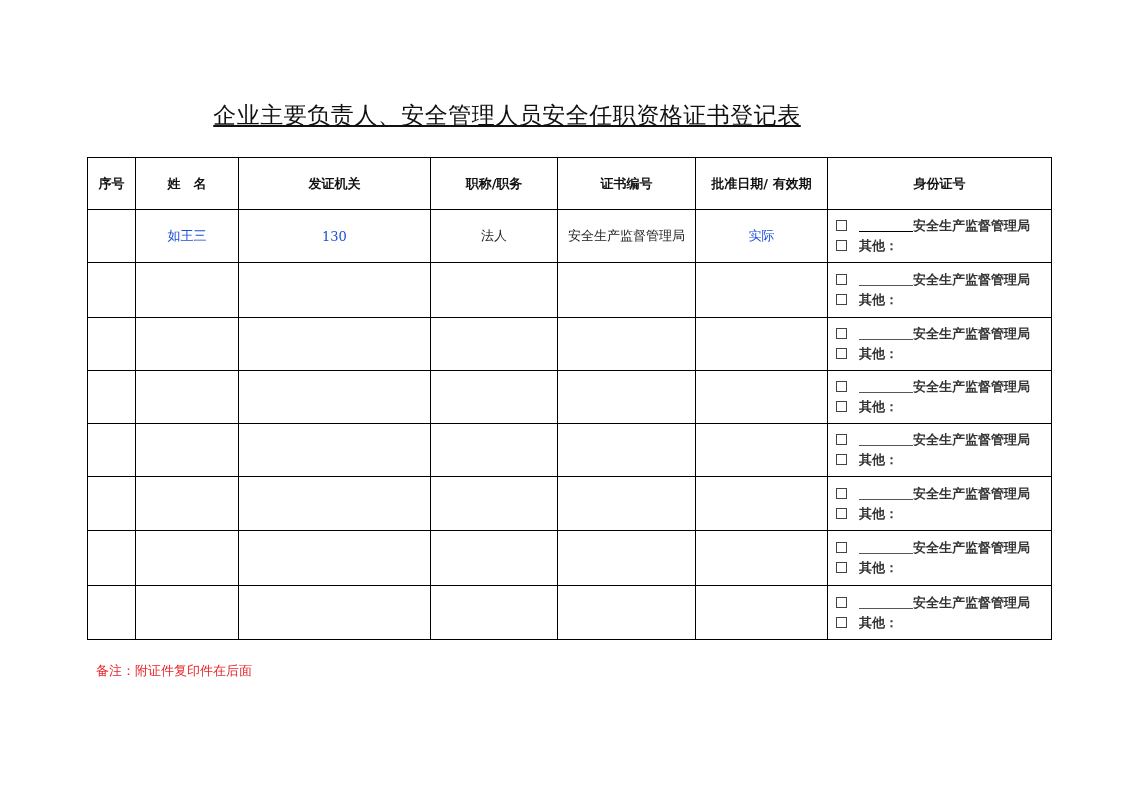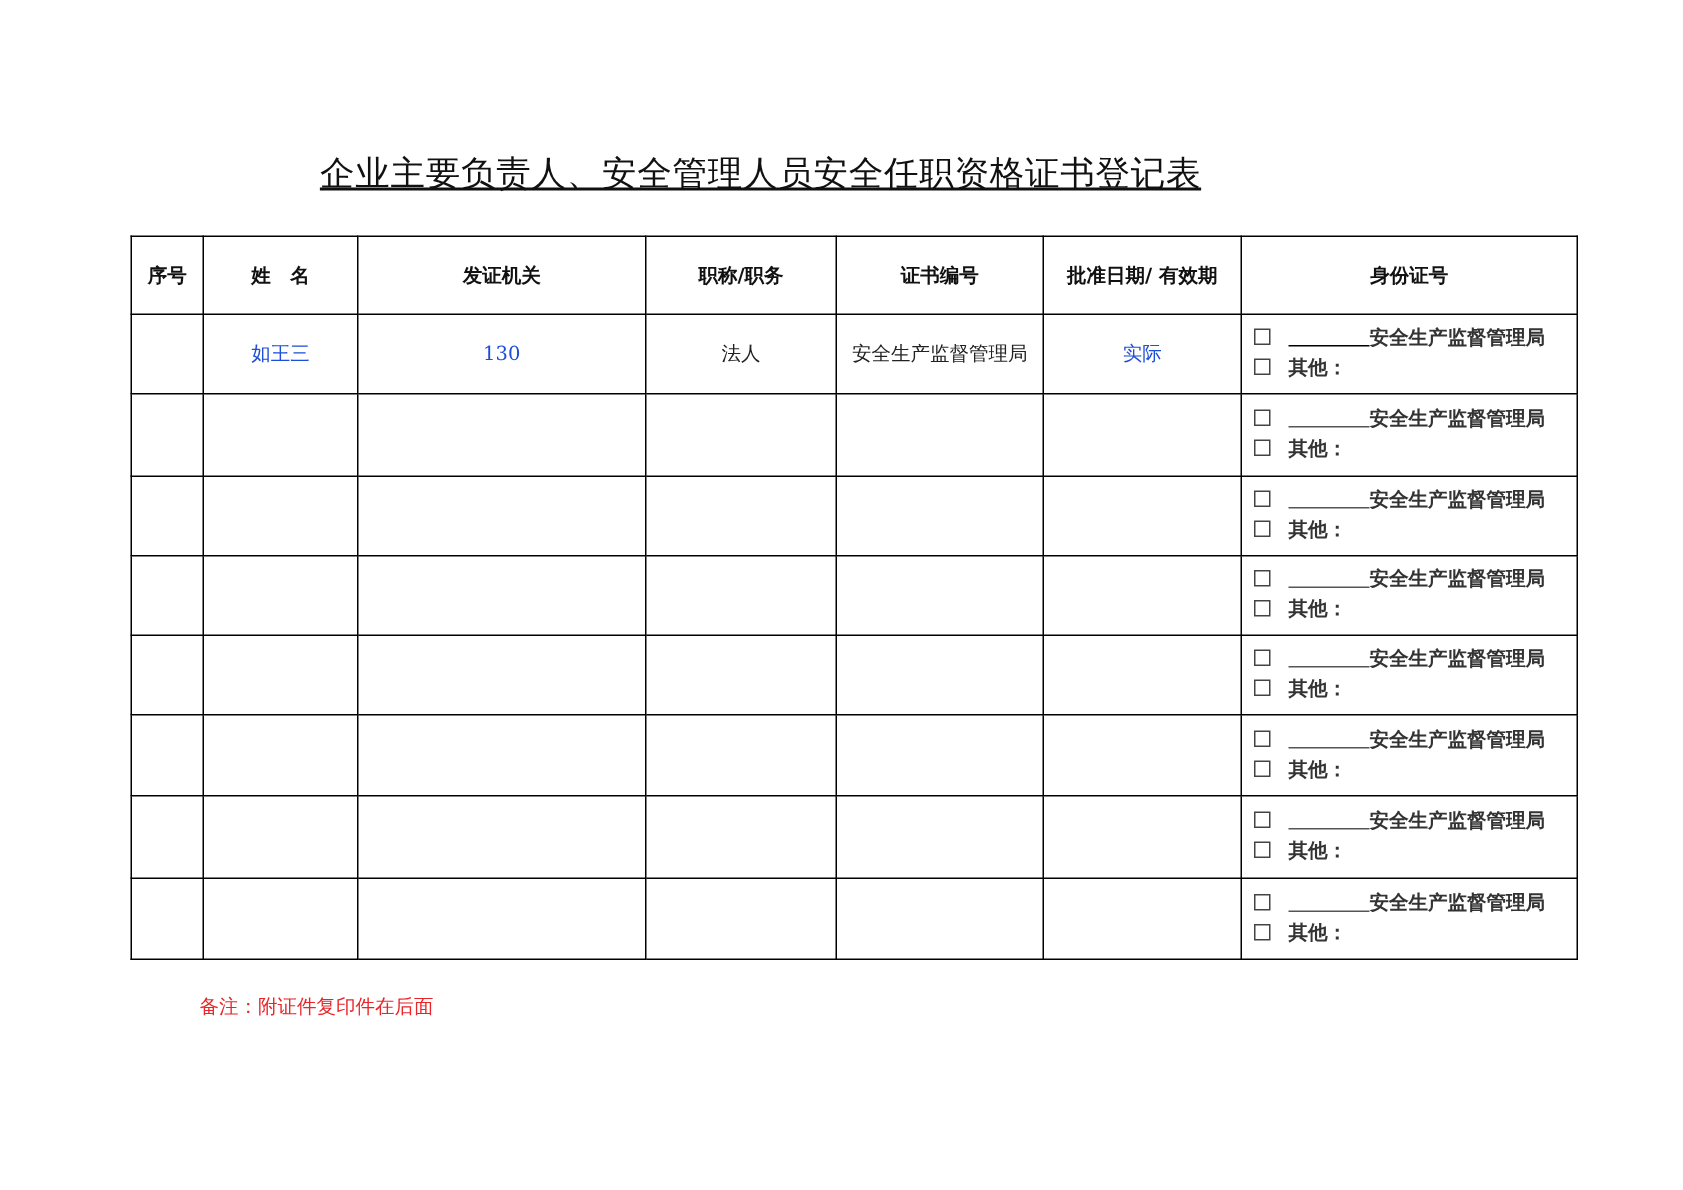--- a/index.html
+++ b/index.html
@@ -7,21 +7,21 @@
   .title { position:absolute; left:0; top:100px; width:1014px; text-align:center; font-family:"DejaVu Sans","Liberation Sans", sans-serif; font-size:23px; color:#111; letter-spacing:0.5px;text-decoration:underline; }
   table.reg { position:absolute; left:87px; top:157px; border-collapse:collapse; table-layout:fixed; }
   table.reg td, table.reg th { border:1px solid #000; padding:0; text-align:center; vertical-align:middle; font-size:13px; }
   table.reg th { font-family:"DejaVu Sans","Liberation Sans", sans-serif; font-weight:bold; font-size:13px; color:#111; height:51px; }
   .red { color:#1d4ed8; }
   .issuer { text-align:left !important; padding-left:8px !important; font-size:13px; line-height:20px; color:#333; }
   .issuer .line { display:block; white-space:nowrap;font-weight:bold; }
   .box { display:inline-block; width:9px; height:9px; border:1px solid #444; margin-right:12px; vertical-align:-1px; }
   .blank { display:inline-block; width:54px; border-bottom:1px solid #555; height:12px; vertical-align:-2px; }
   .blank.first { border-bottom:1.5px solid #000; }
-  .note { position:absolute; left:96px; top:662px; font-size:13px; color:#e8262a;margin-left:37px; }
+  .note { position:absolute; left:96px; top:662px; font-size:13px; color:#e8262a; }
 </style>
 </head>
 <body>
 
 <div class="title">企业主要负责人、安全管理人员安全任职资格证书登记表</div>
 
 <table class="reg">
   <colgroup>
     <col style="width:48px">
       <col style="width:103px">

